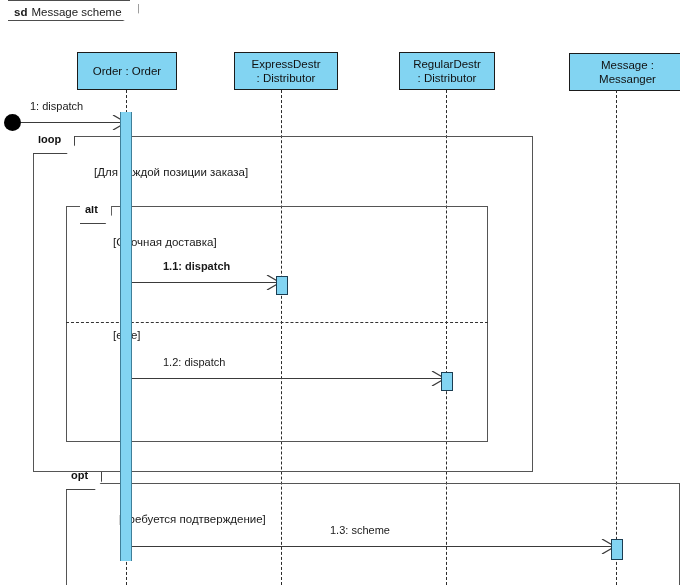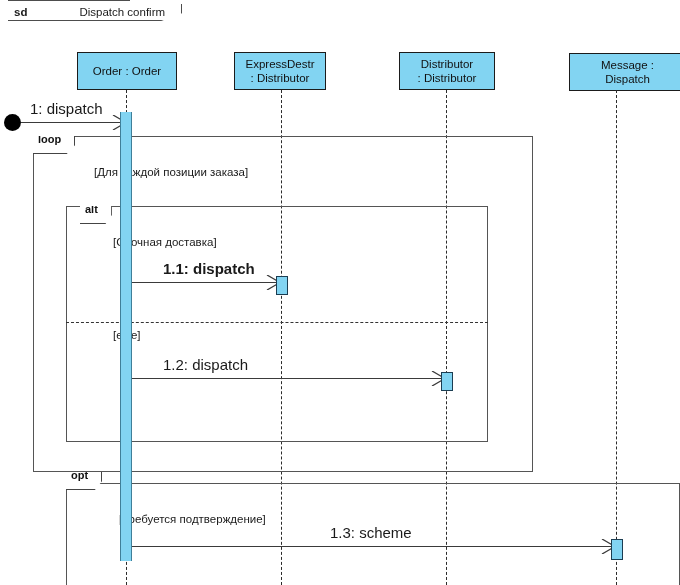--- a/index.html
+++ b/index.html
@@ -31,21 +31,20 @@
     border-top: none;
     border-left: none;
     background: #ffffff;
     box-sizing: border-box;
     display: flex;
     align-items: center;
     font-size: 11.5px;
     color: #1a1a1a;
     clip-path: polygon(0 0, 100% 0, 100% 55%, 88% 100%, 0 100%);
     white-space: nowrap;
-    gap: 48px;
   }
   #frame-label .kw { font-weight: bold; margin-right: 4px; }
   #frame-label-line {
     left: 8px; top: 0px;
     width: 122px; height: 1px;
     background: #4d4d4d;
   }
 
   
   .lifeline-head {
@@ -109,21 +108,21 @@
     border-top: 1.5px dashed #333333;
     height: 0;
   }
 
   
   .msg-line {
     height: 0;
     border-top: 1.5px solid #3a3a3a;
   }
   .msg-label {
-    font-size: 15px;
+    font-size: 11px;
     color: #1a1a1a;
     white-space: nowrap;
   }
   .guard-label {
     font-size: 11.5px;
     color: #1a1a1a;
     white-space: nowrap;
   }
   .arrowhead {
     width: 14px; height: 14px;
@@ -131,37 +130,37 @@
   .arrowhead svg { display: block; }
 </style>
 </head>
 <body>
 
 <div id="canvas">
 
   <div class="abs" id="frame-label-line"></div>
   <div class="abs" id="frame-label">
     <span class="kw">sd</span>
-    <span>Dispatch confirm</span>
+    <span>Message scheme</span>
   </div>
 
   <div class="abs lifeline-head" style="left:77px;  top:52px; width:100px; height:38px;">
     <span>Order : Order</span>
   </div>
-  <div class="abs lifeline-head" style="left:234px; top:52px; width:92px;  height:38px;">
+  <div class="abs lifeline-head" style="left:234px; top:52px; width:104px;  height:38px;">
     <span>ExpressDestr</span>
     <span>: Distributor</span>
   </div>
   <div class="abs lifeline-head" style="left:399px; top:52px; width:96px;  height:38px;">
-    <span>Distributor</span>
+    <span>RegularDestr</span>
     <span>: Distributor</span>
   </div>
   <div class="abs lifeline-head" style="left:569px; top:53px; width:117px;  height:38px;">
     <span>Message :</span>
-    <span>Dispatch</span>
+    <span>Messanger</span>
   </div>
 
   <div class="abs lifeline-line" style="left:126px; top:90px; height:495px;"></div>
   <div class="abs lifeline-line" style="left:281px; top:90px; height:495px;"></div>
   <div class="abs lifeline-line" style="left:446px; top:90px; height:495px;"></div>
   <div class="abs lifeline-line" style="left:616px; top:90px; height:495px;"></div>
 
   <div class="abs fragment" style="left:33px; top:136px; width:500px; height:336px;"></div>
   <div class="abs fragment-tab" style="left:33px; top:136px; height:18px;">loop</div>
   <div class="abs guard-label" style="left:94px; top:166px;">[Для каждой позиции заказа]</div>

